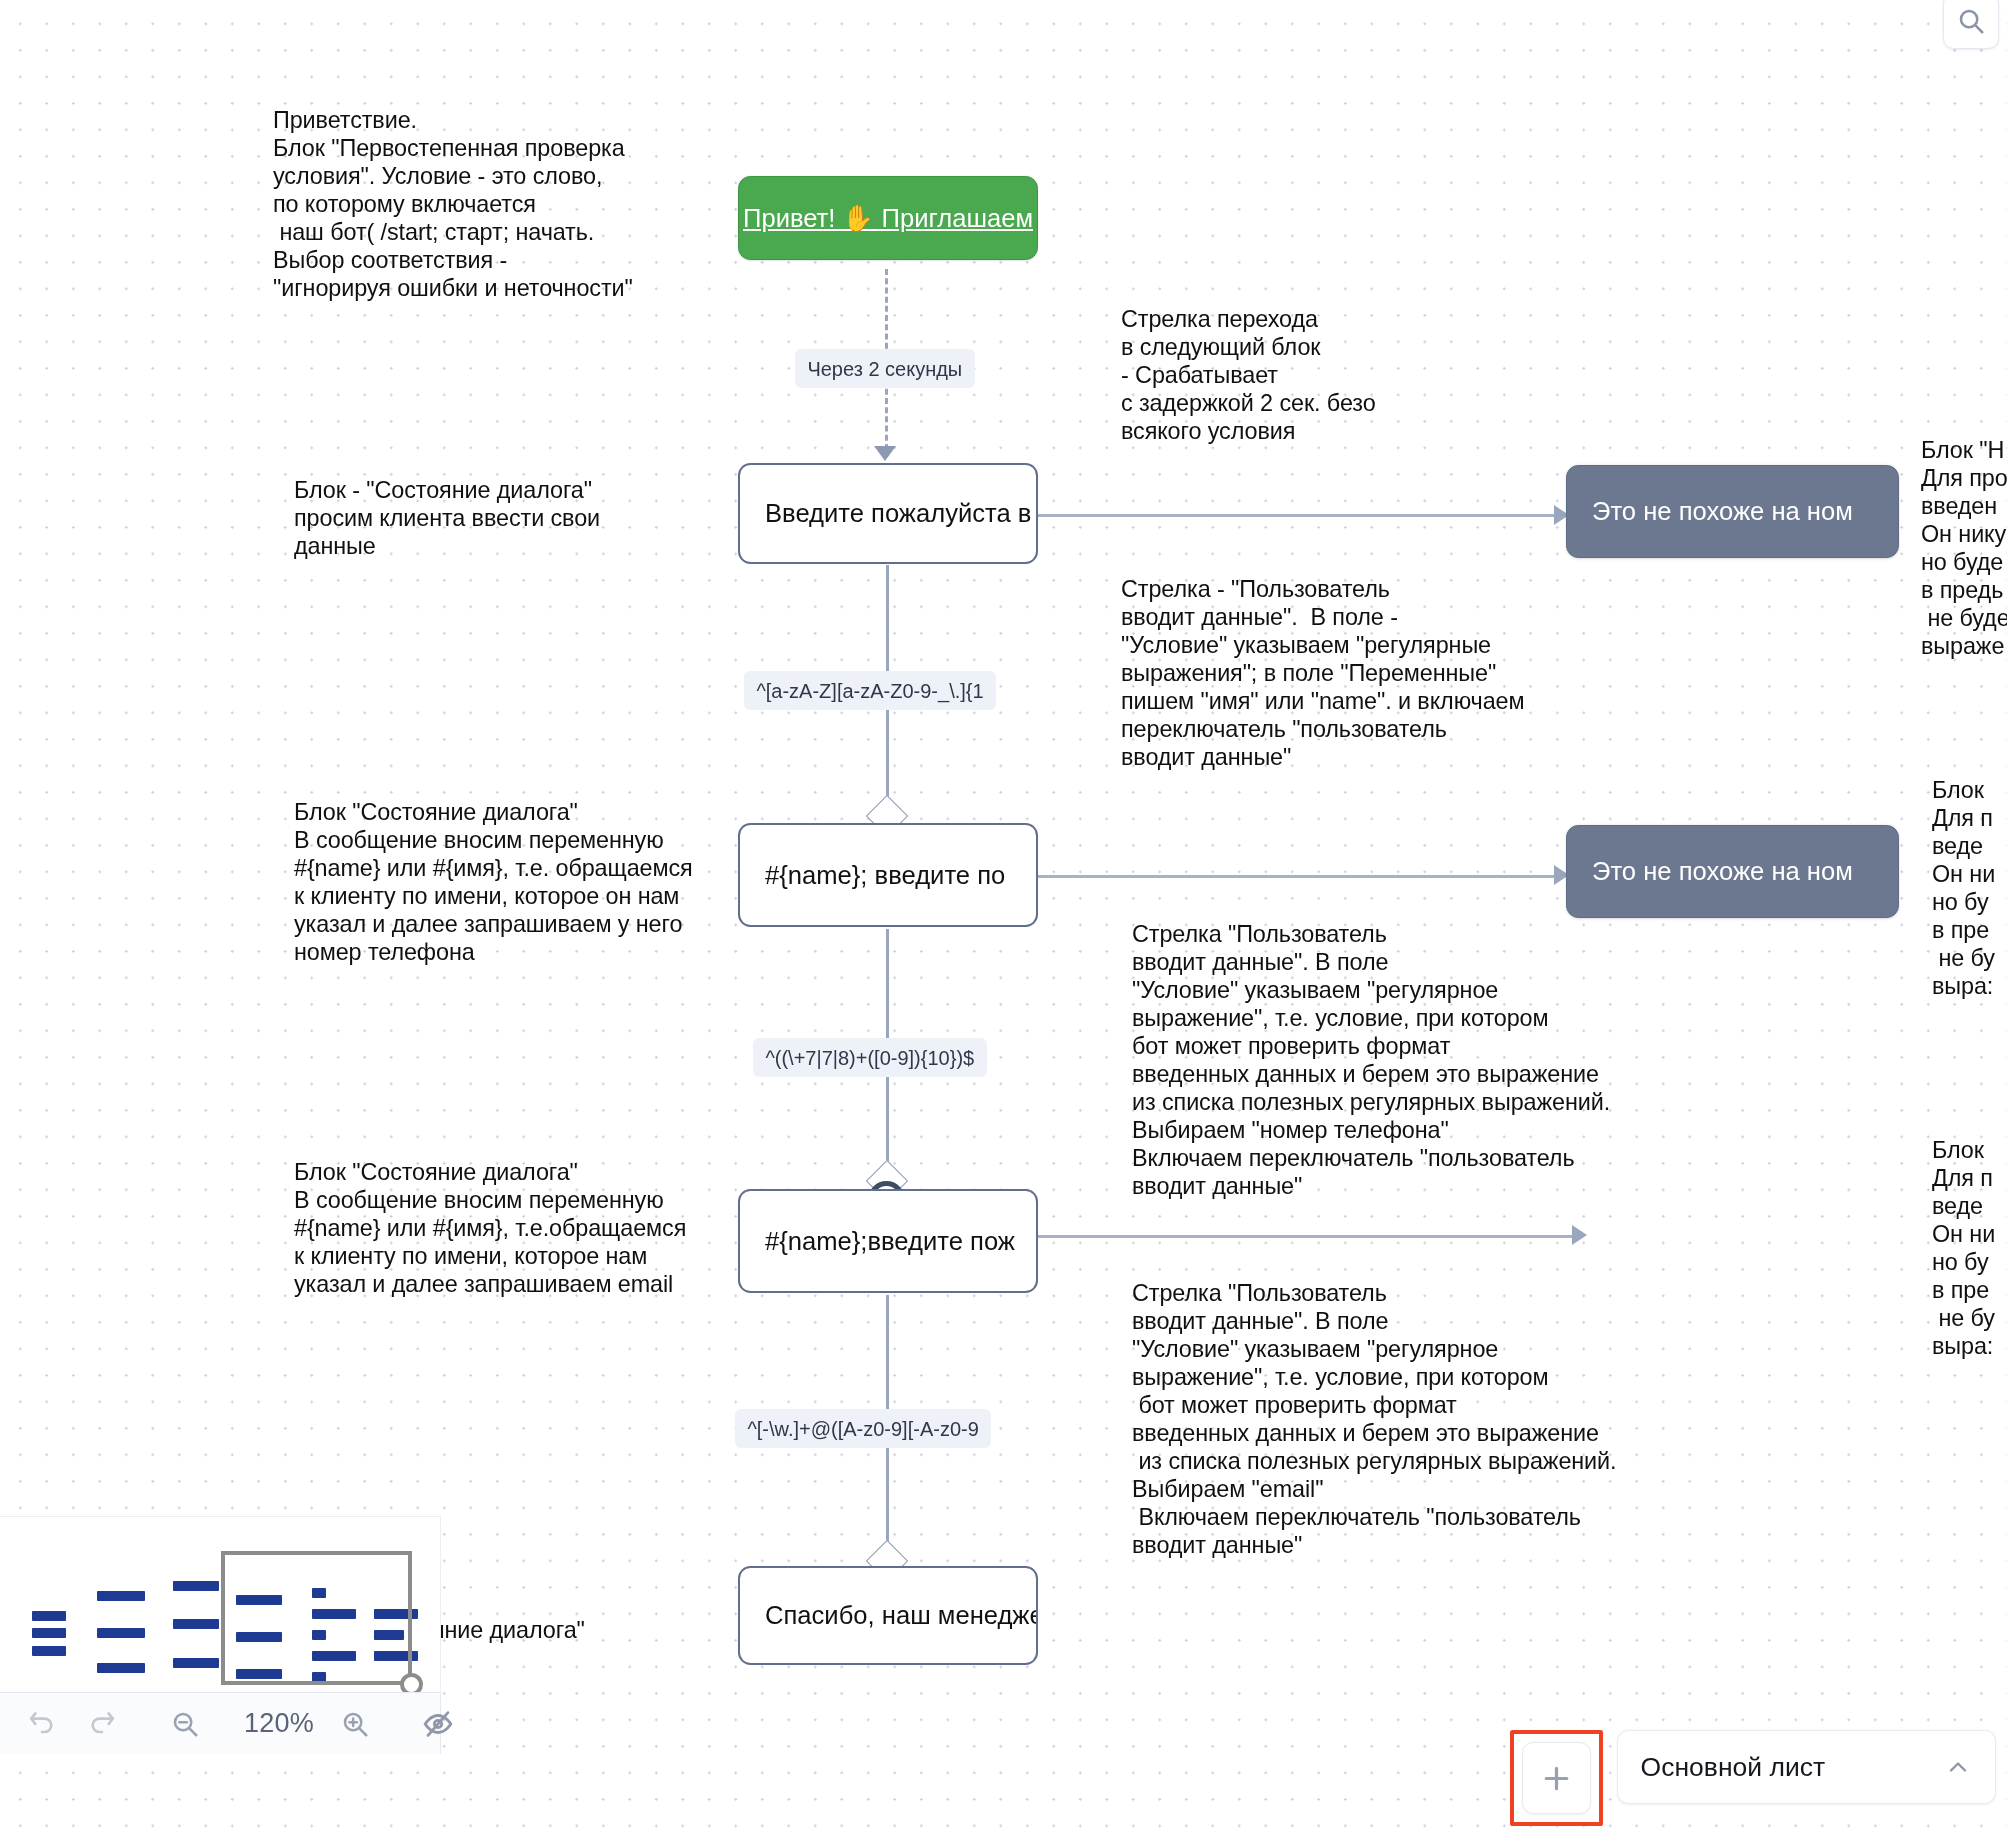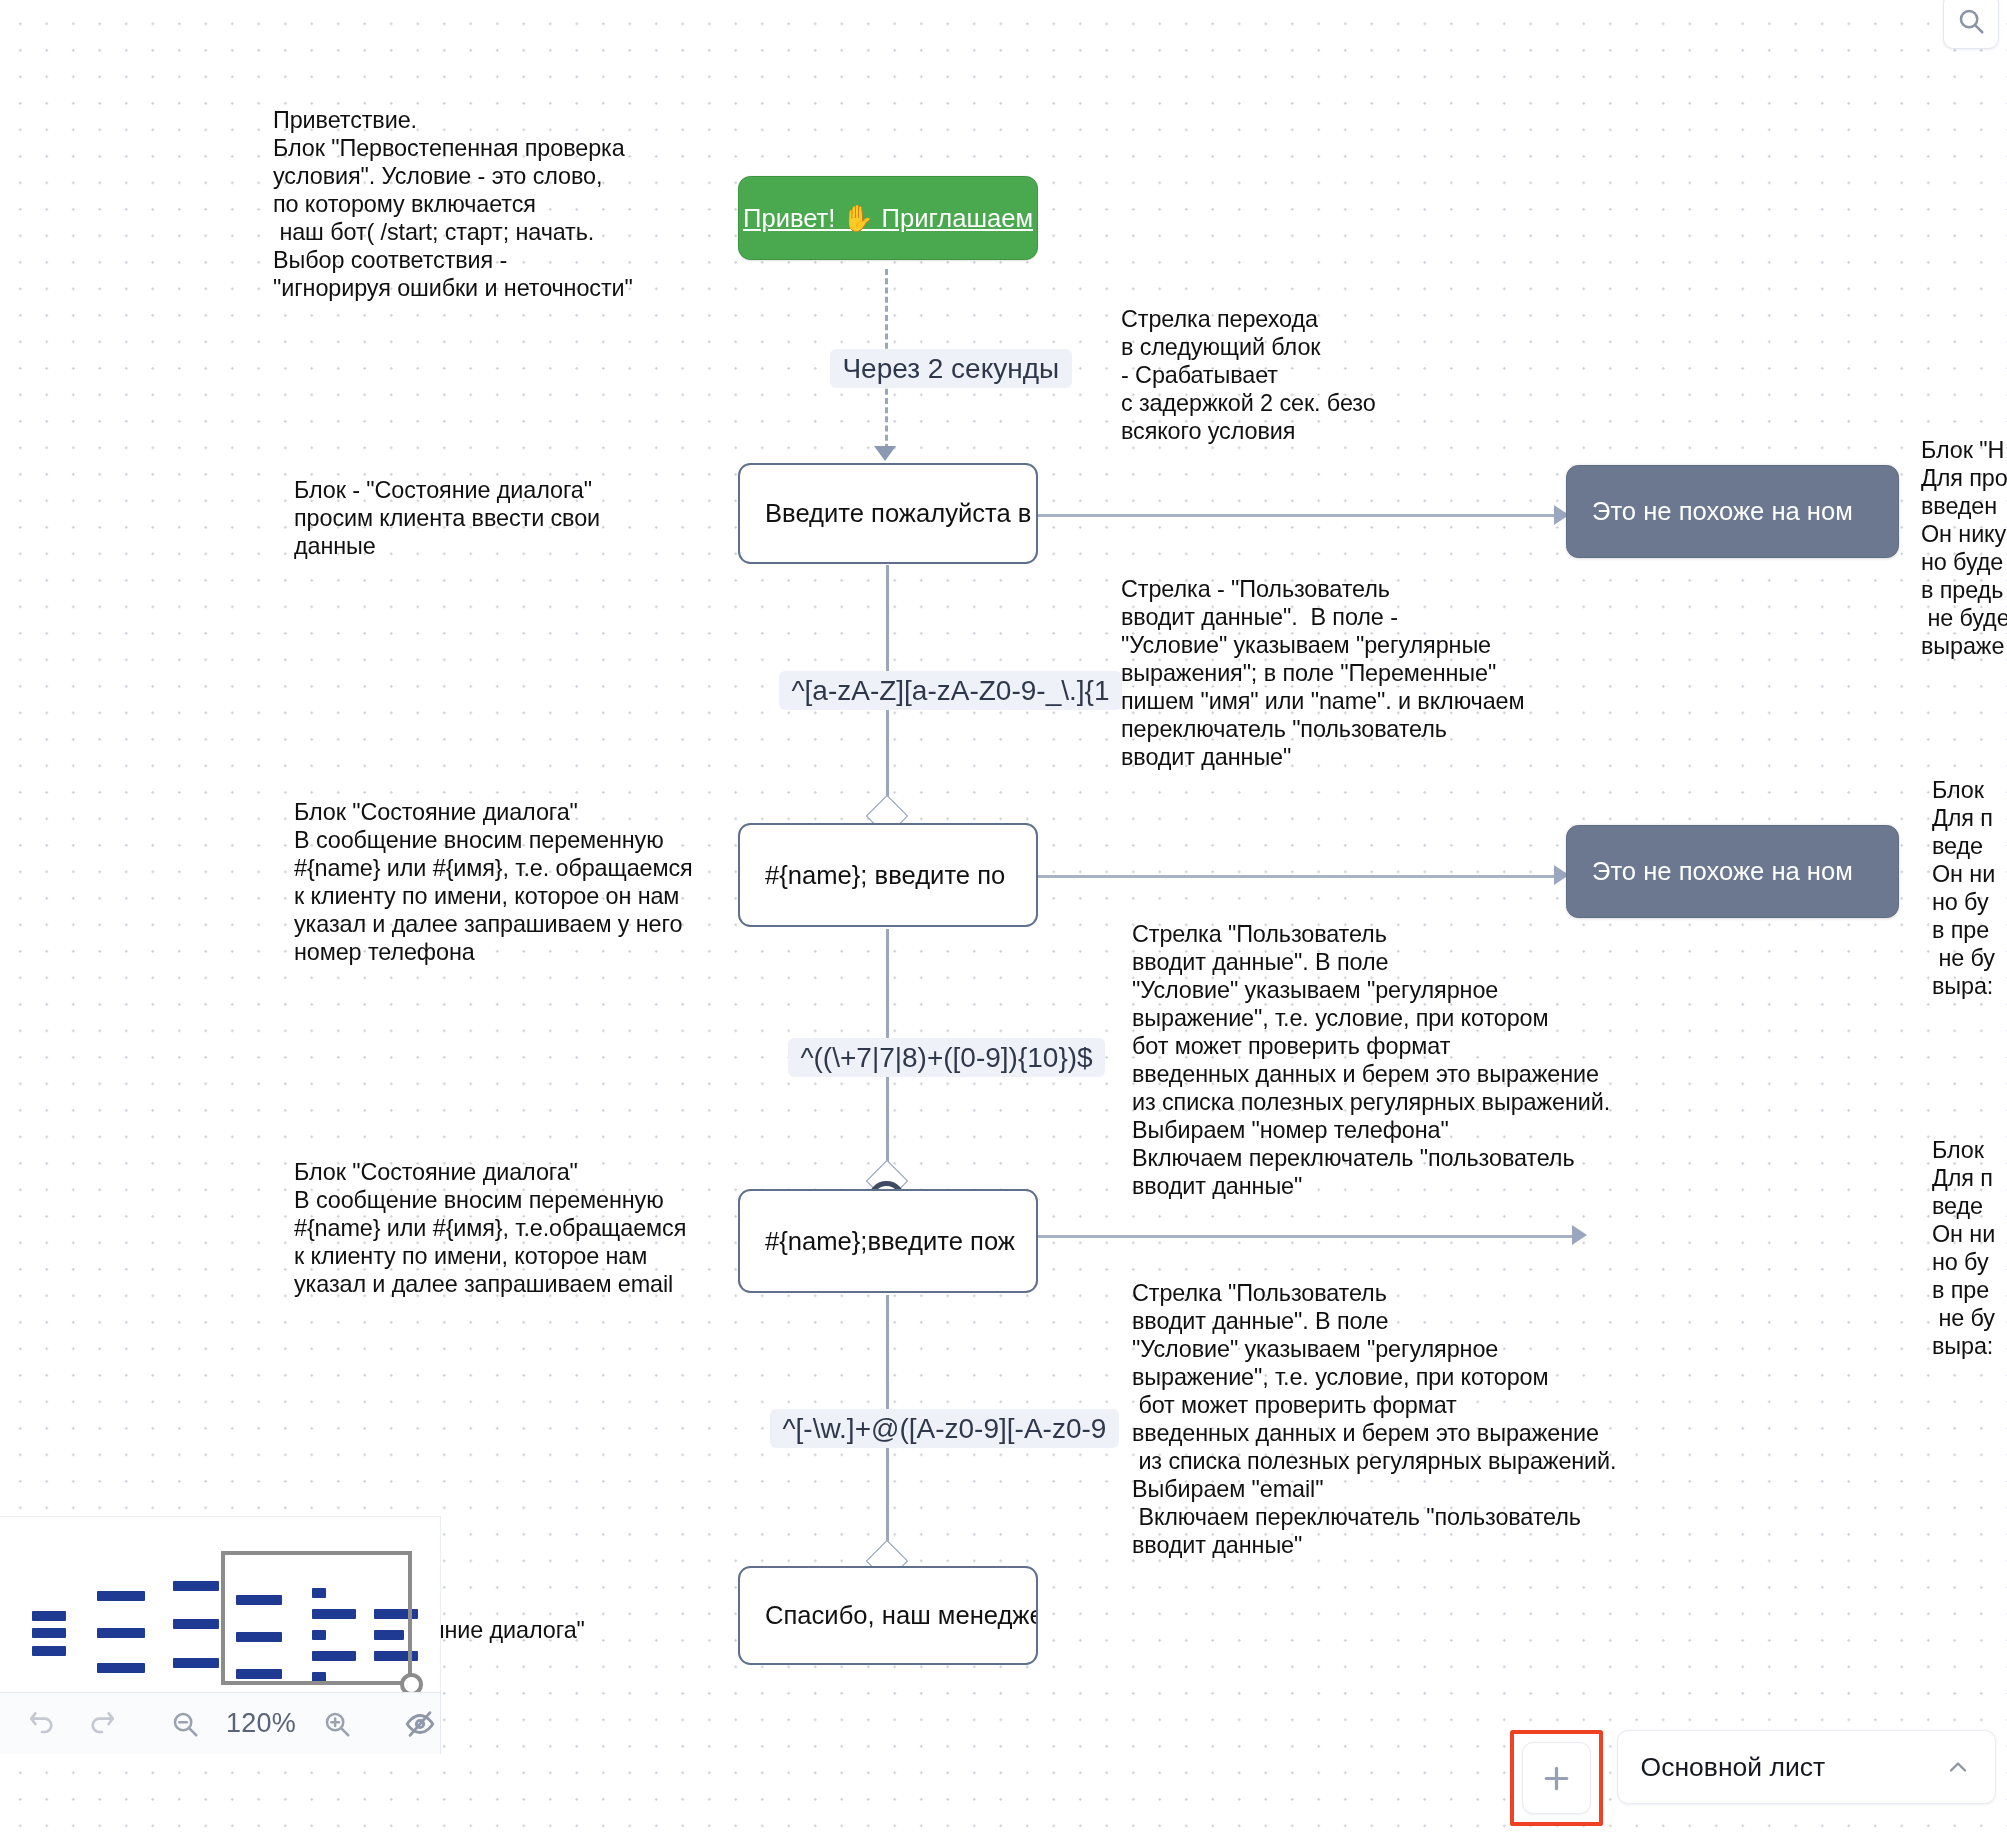--- a/index.html
+++ b/index.html
@@ -104,26 +104,25 @@
     border: 5.3px solid #3f4a63;
     background: transparent;
   }
 
   
   .edge-label {
     position: absolute;
     background: #eef1f7;
     color: #2e3murky;
     color: #2f384a;
-    font-size: 28px;
+    font-size: 20px;
     line-height: 32px;
     padding: 3.5px 12.4px;
     border-radius: 6.2px;
     white-space: nowrap;
-    margin-left: 35px;
   }
 
   
   #search-btn {
     position: absolute;
     top: -7px; right: 8.8px;
     width: 56px; height: 56px;
     background: #ffffff;
     border: 0.9px solid #e3e7ef;
     border-radius: 10.6px;
@@ -178,20 +177,21 @@
   .tb-div { width: 0.9px; height: 100%; background: #e6e9ef; }
   .tb-btn {
     display: flex; align-items: center; justify-content: center;
     width: 37px; height: 37px;
   }
   #zoom-level {
     font-size: 27px;
     color: #5a6markers;
     color: #5a6377;
     letter-spacing: 0.2px;
+    margin-left: 18px;
   }
 
   
   #cta {
     position: absolute;
     left: 0; bottom: 0;
     width: 441px; height: 64px;
     background: #16359c;
     color: #ffffff;
     font-size: 26.5px;

